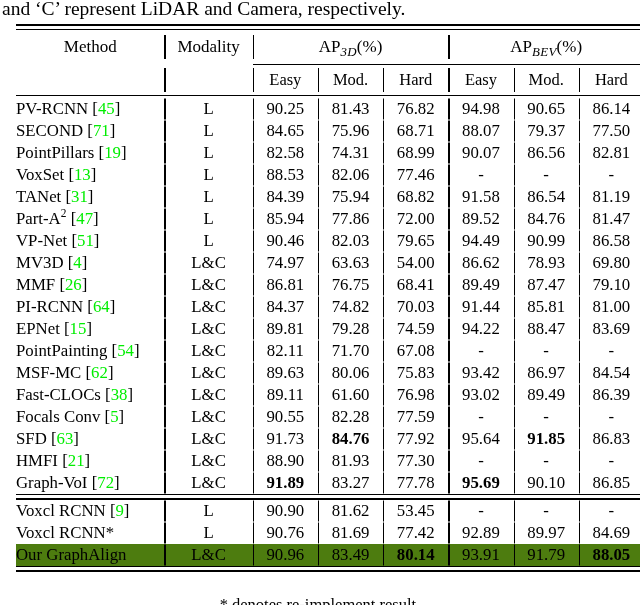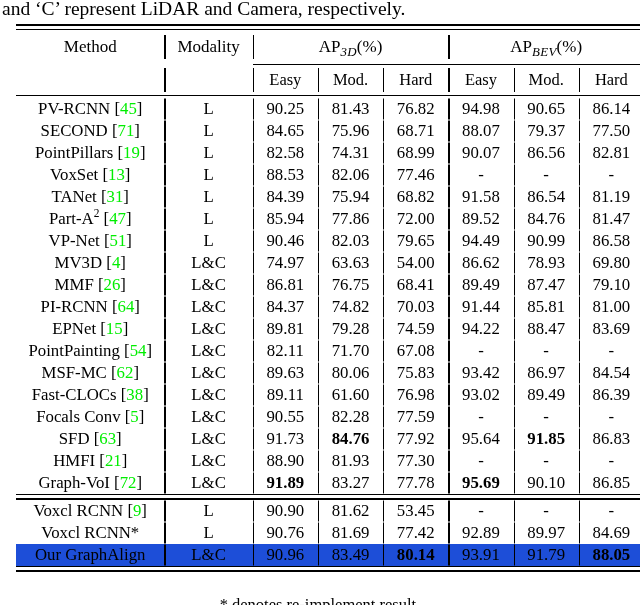--- a/index.html
+++ b/index.html
@@ -127,24 +127,24 @@
   .cellpos { position: relative; }
   .vr-hdr  { height: 24px; }
 
   
   tr.datarow td {
     height: 22px;
     text-align: center;
     font-size: 16.8px;
   }
   tr.datarow td.method {
-    text-align: center;
+    text-align: left;
   }
   tr.datarow.highlight td {
-    background: #1d4ed8;
+    background: #4d7c0f;
   }
 
   .bold { font-weight: bold; }
 
   .cite { color: #00ee00; }
   .brk  { color: #000; }
 
   sup.sq {
     font-size: 0.68em;
     vertical-align: super;

